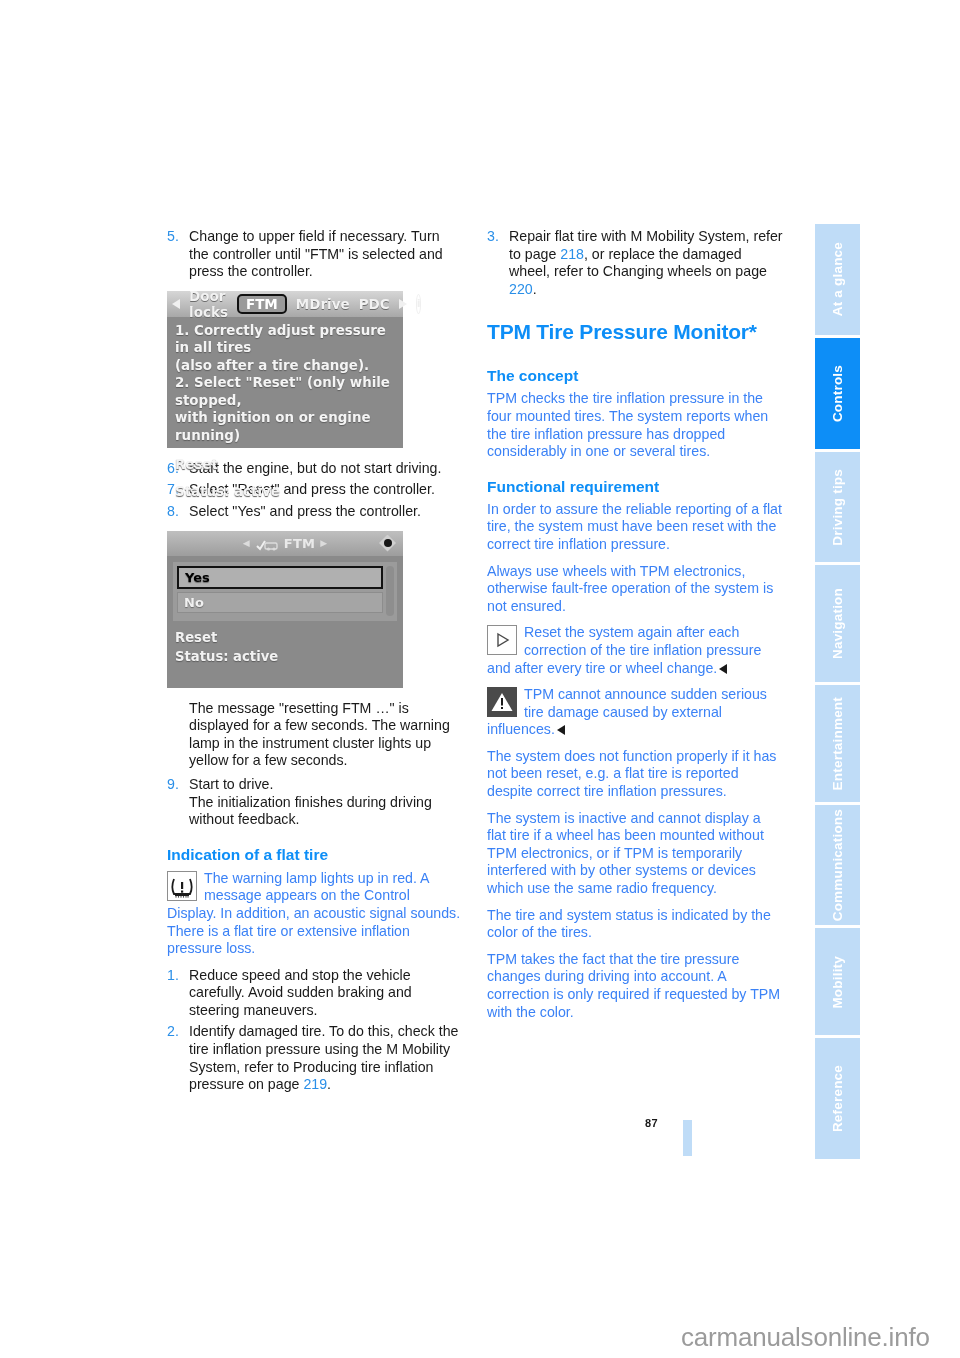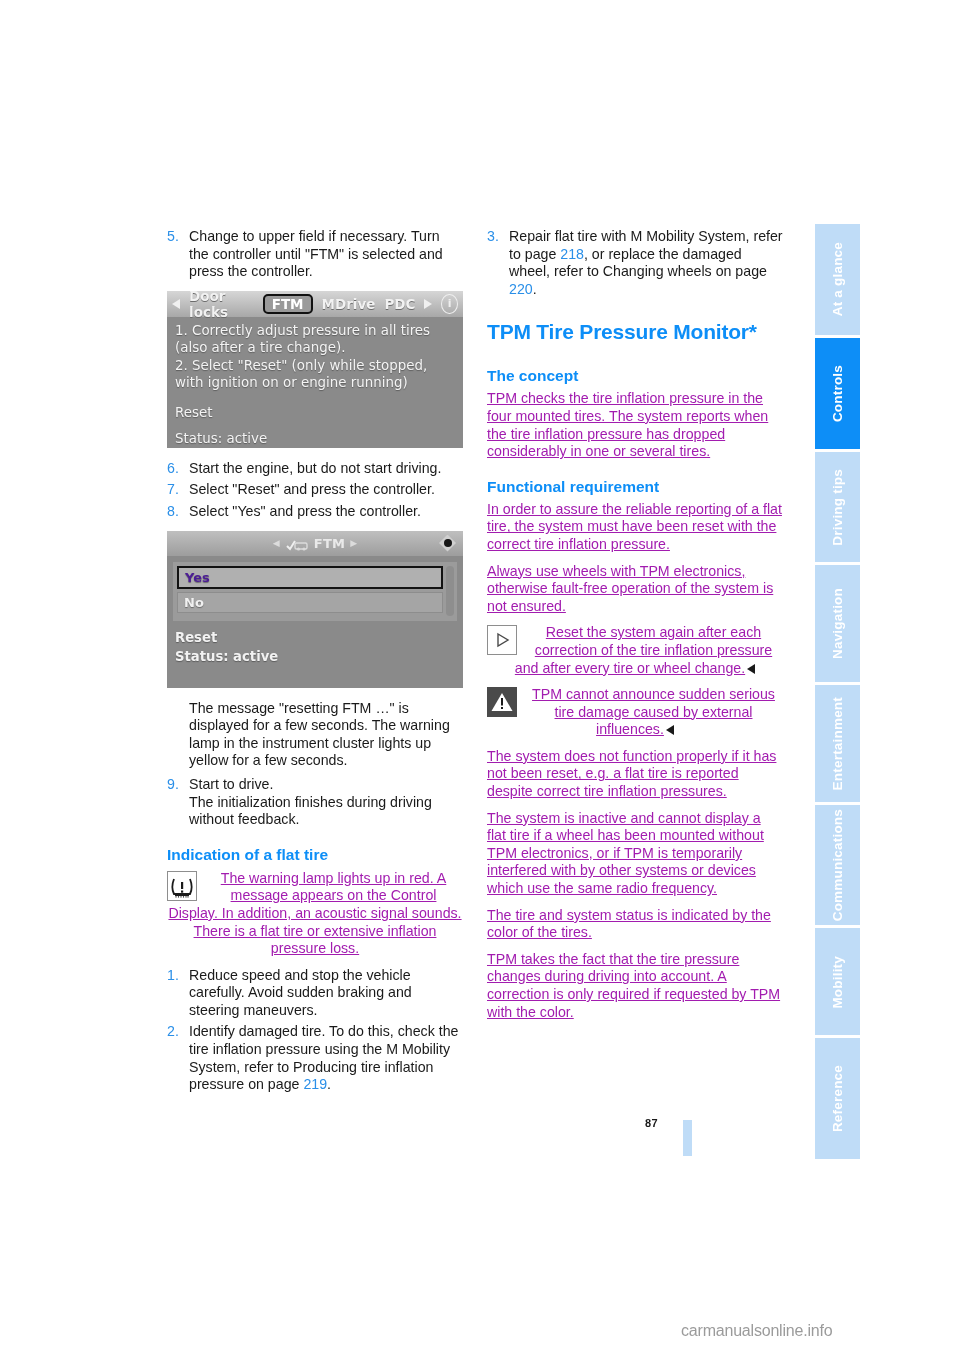--- a/index.html
+++ b/index.html
@@ -79,42 +79,41 @@
     width: 9px;
     height: 36px;
     background: #bfdcf7;
   }
 
   
   .watermark {
     position: absolute;
     left: 681px;
     top: 1322px;
-    font-size: 16px;
+    font-size: 26px;
     color: #9b9b9b;
     letter-spacing: -0.2px;
     font-family: "Liberation Sans", sans-serif;
   }
 
   
   .col {
     position: absolute;
     width: 296px;
     top: 228px;
   }
   .col-left  { left: 167px; }
   .col-right { left: 487px; }
 
   
   p, .blk {
     margin: 0 0 9px 0;
     font-size: 14.2px;
     line-height: 17.6px;
-    color: #a21caf;
-    text-decoration: underline;
+    color: #3b82f6;
   }
   .h1 {
     font-size: 21px;
     font-weight: bold;
     color: #0d8ef7;
     margin: 22px 0 14px 0;
     line-height: 24px;
     letter-spacing: -0.2px;
   }
   .h2 {
@@ -155,21 +154,21 @@
   }
 
   
   .notewrap { margin: 6px 0 9px 0; }
   .noteicon {
     float: left;
     width: 30px;
     height: 30px;
     margin: 1px 7px 1px 0;
   }
-  .notewrap p { margin: 0; overflow: visible; text-align: center; }
+  .notewrap p { margin: 0; overflow: visible; }
   .clearfix::after { content: ""; display: block; clear: both; }
 
   .icon-box {
     width: 30px; height: 30px;
     border: 1px solid #8e8e8e;
     box-sizing: border-box;
     background: #ffffff;
     display: block;
   }
   .icon-tri {
@@ -182,21 +181,21 @@
     width: 0; height: 0;
     border-top: 5px solid transparent;
     border-bottom: 5px solid transparent;
     border-right: 8px solid #1a1a1a;
     vertical-align: -1px;
     margin-left: 2px;
   }
 
   
   .shot {
-    width: 296px;
+    width: 236px;
     margin: 10px 0 12px 0;
     position: relative;
     font-family: "DejaVu Sans", sans-serif;
     user-select: none;
   }
   .shot .figid {
     position: absolute;
     right: 3px;
     top: 52px;
     writing-mode: vertical-rl;
@@ -246,21 +245,21 @@
     color: #efefef;
     font-size: 11px;
     font-weight: bold;
     display: flex; align-items: center; justify-content: center;
   }
   .s1-body {
     padding: 5px 8px 0 8px;
     color: #f4f4f4;
     font-size: 13.4px;
     line-height: 17.5px;
-    font-weight: normal;
+    font-weight: bold;
     text-shadow: 0 1px 1px #5d5d5d;
   }
   .s1-reset { margin-top: 12px; }
   .s1-status { margin-top: 9px; }
 
   
   .s2 { height: 157px; background: #8a8a8a; }
   .s2-bar {
     height: 25px;
     background: linear-gradient(#bfbfbf, #9d9d9d);
@@ -311,21 +310,21 @@
     margin-bottom: 3px;
     border: 1px solid #8d8d8d;
     white-space: nowrap;
     overflow: hidden;
     text-shadow: 0 1px 1px #6a6a6a;
   }
   .s2-row.question { background: #a0a0a0; }
   .s2-row.selected {
     border: 2px solid #121212;
     background: #b0b0b0;
-    color: #4c1d95;
+    color: #000000;
   }
   .s2-scroll {
     position: absolute;
     right: 3px; top: 4px;
     width: 8px; bottom: 5px;
     background: #8e8e8e;
     border-radius: 4px;
   }
   .s2-foot {
     padding: 7px 8px 0 8px;

